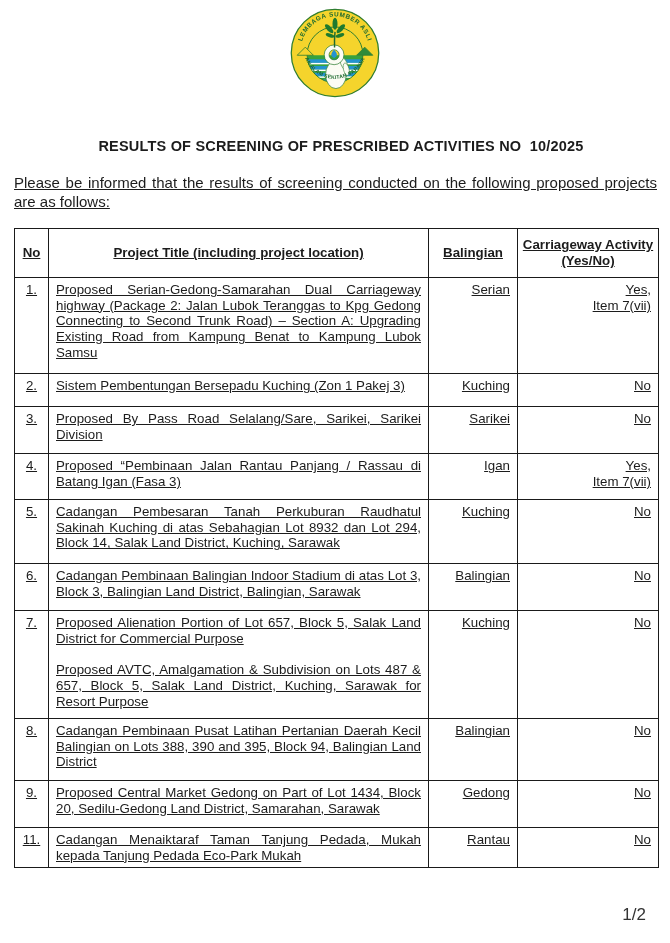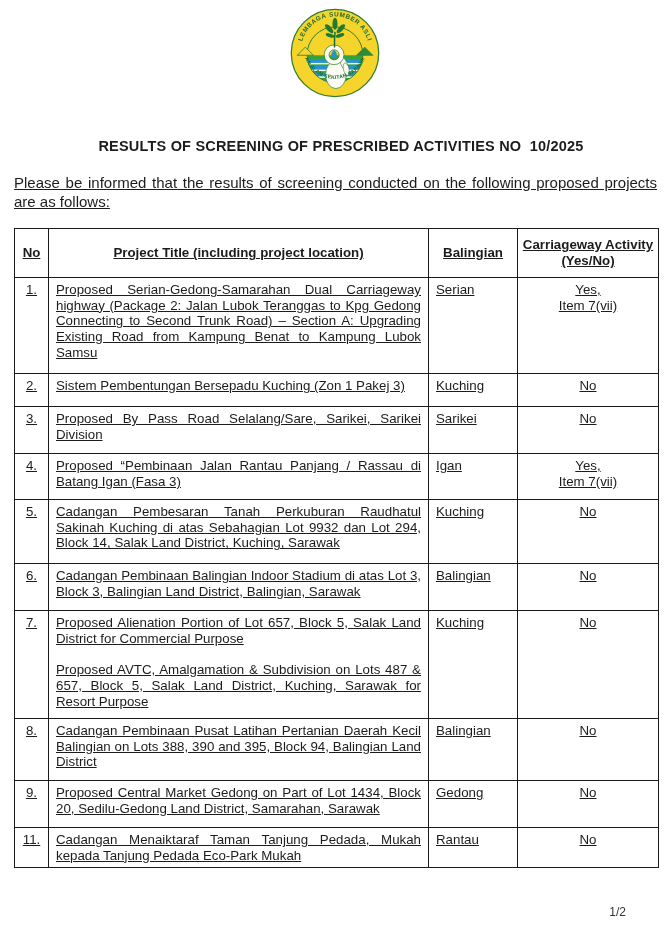--- a/index.html
+++ b/index.html
@@ -32,38 +32,38 @@
     vertical-align:top;
     padding:4px 7px;
     overflow:hidden;
   }
   table.results th{
     font-weight:bold;text-align:center;vertical-align:middle;
     white-space:pre-line;height:44px;padding:2px 4px;
   }
   td.c-no{text-align:center;}
   td.c-title{text-align:justify;white-space:pre-line;}
-  td.c-loc{text-align:left;}
-  td.c-pa{text-align:center;white-space:pre-line;}
+  td.c-loc{text-align:right;}
+  td.c-pa{text-align:right;white-space:pre-line;}
 
   tbody tr:nth-child(1){height:96px;}
   tbody tr:nth-child(2){height:33px;}
   tbody tr:nth-child(3){height:47px;}
   tbody tr:nth-child(4){height:46px;}
   tbody tr:nth-child(5){height:64px;}
   tbody tr:nth-child(6){height:47px;}
   tbody tr:nth-child(7){height:108px;}
   tbody tr:nth-child(8){height:62px;}
   tbody tr:nth-child(9){height:47px;}
   tbody tr:nth-child(10){height:33px;}
   tbody tr:nth-child(11){height:43px;}
 
   .pagenum{
-    position:absolute;top:905px;right:44px;
-    font-size:12px;color:#333333;
+    position:absolute;top:905px;right:24px;
+    font-size:17px;color:#333333;
   }
 </style>
 </head>
 <body>
 
 <div class="page">
 
   <svg class="logo" viewBox="0 0 100 100" aria-hidden="true">
     <defs>
       <path id="arcTop" d="M 13 56 A 38 38 0 1 1 87 56" fill="none"></path>
@@ -162,21 +162,21 @@
       </tr>
         <tr>
         <td class="c-no">4.</td>
         <td class="c-title">Proposed “Pembinaan Jalan Rantau Panjang / Rassau di Batang Igan (Fasa 3)</td>
         <td class="c-loc">Igan</td>
         <td class="c-pa">Yes,
 Item 7(vii)</td>
       </tr>
         <tr>
         <td class="c-no">5.</td>
-        <td class="c-title">Cadangan Pembesaran Tanah Perkuburan Raudhatul Sakinah Kuching di atas Sebahagian Lot 9932 dan Lot 294, Block 14, Salak Land District, Kuching, Sarawak</td>
+        <td class="c-title">Cadangan Pembesaran Tanah Perkuburan Raudhatul Sakinah Kuching di atas Sebahagian Lot 8932 dan Lot 294, Block 14, Salak Land District, Kuching, Sarawak</td>
         <td class="c-loc">Kuching</td>
         <td class="c-pa">No</td>
       </tr>
         <tr>
         <td class="c-no">6.</td>
         <td class="c-title">Cadangan Pembinaan Balingian Indoor Stadium di atas Lot 3, Block 3, Balingian Land District, Balingian, Sarawak</td>
         <td class="c-loc">Balingian</td>
         <td class="c-pa">No</td>
       </tr>
         <tr>

